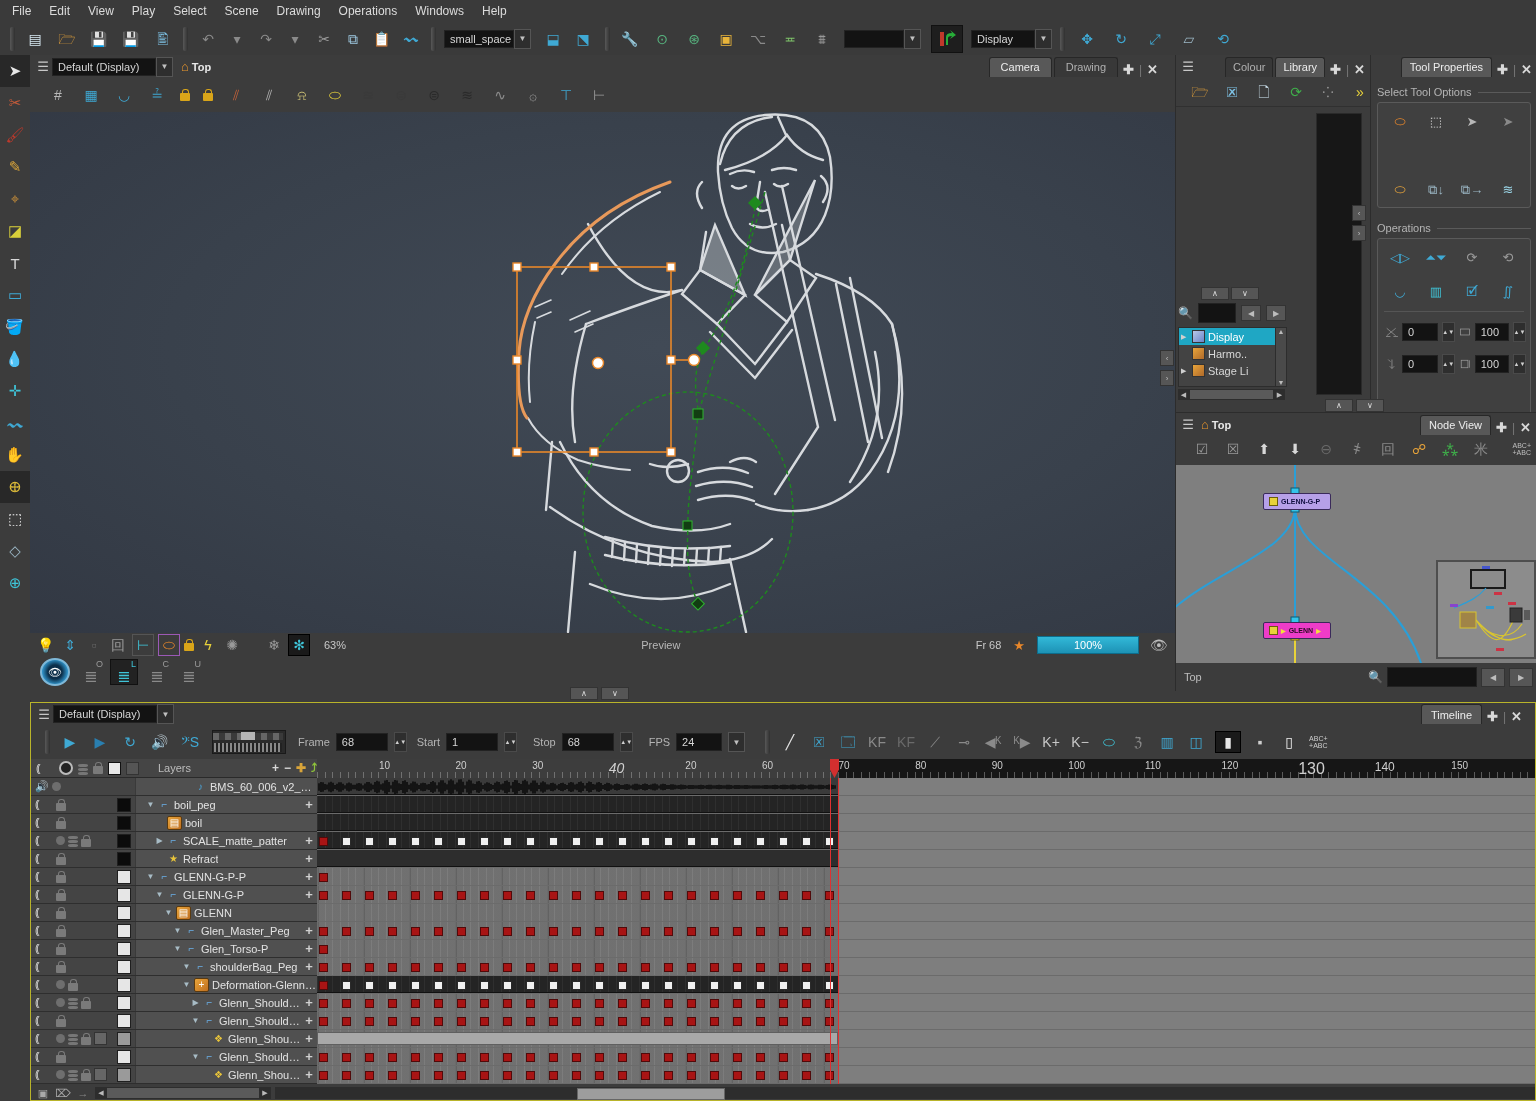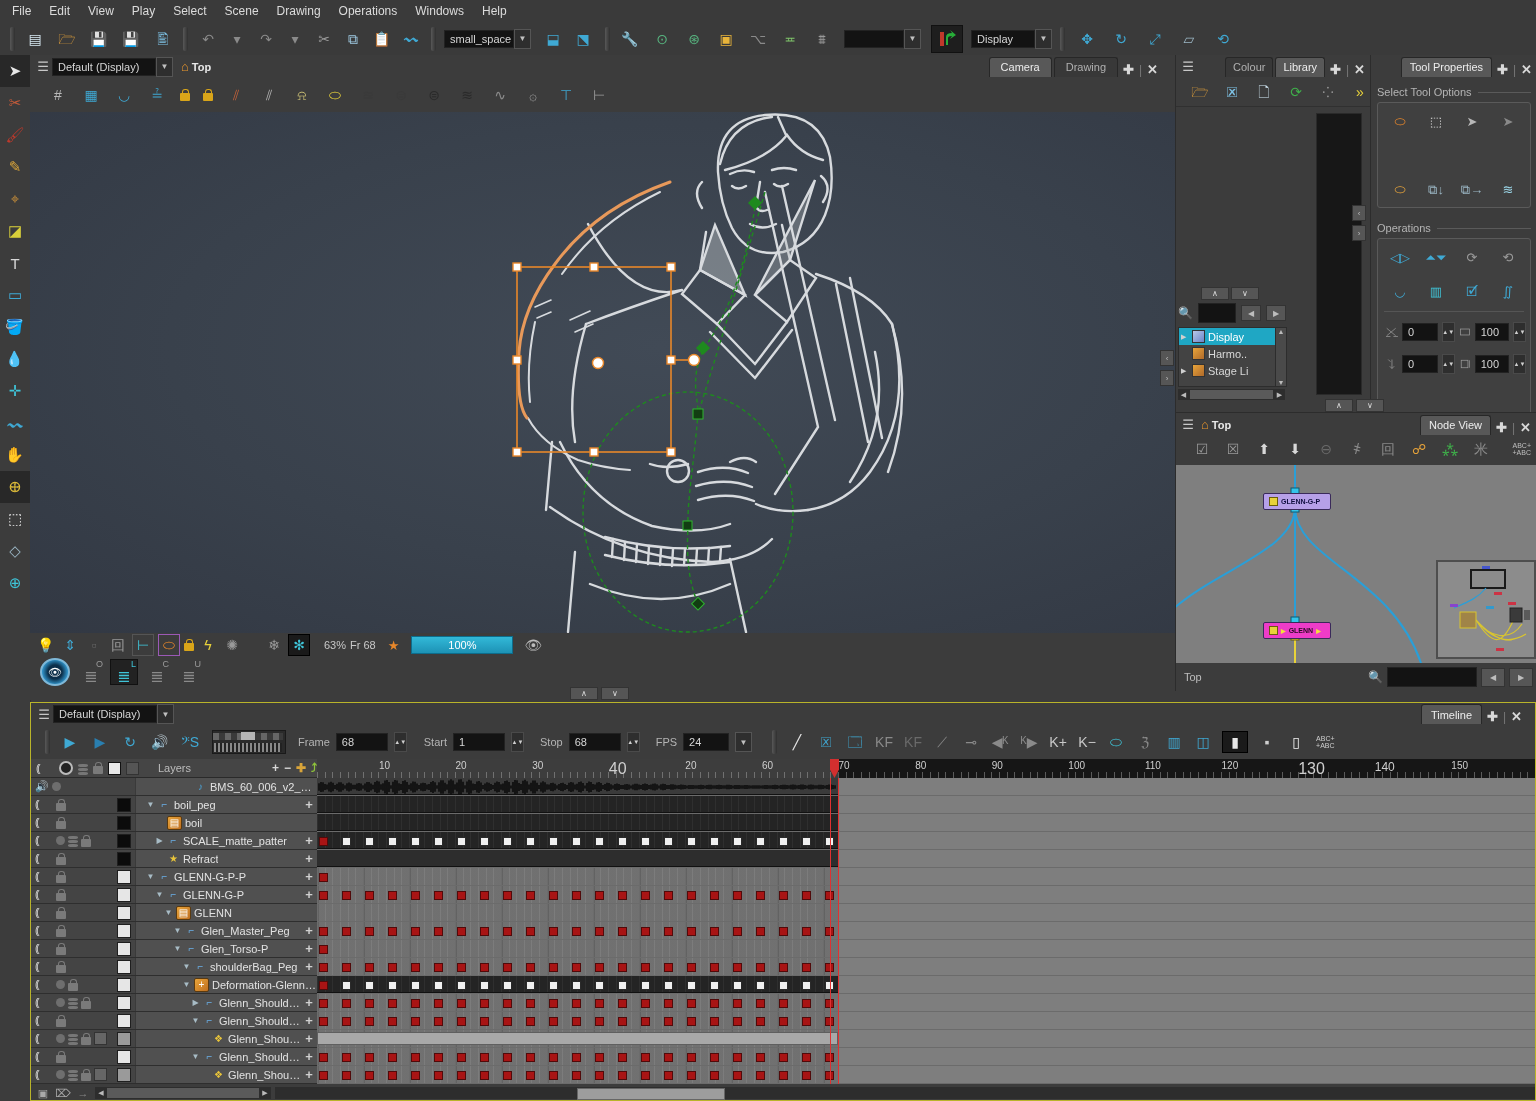--- a/index.html
+++ b/index.html
@@ -319,20 +319,21 @@
           <span class="ic" style="color: rgb(154, 154, 154);">回</span>
           <span class="ic" style="color: rgb(63, 196, 216); border: 1px solid rgb(85, 85, 85);">⊢</span>
           <span class="ic" style="color: rgb(232, 135, 42); border: 1px solid rgb(155, 89, 182);">⬭</span>
           <span class="lockic y"></span>
           <span class="ic" style="color: rgb(232, 210, 58);">ϟ</span>
           <span class="ic" style="color: rgb(154, 154, 154);">✺</span>
           <span class="ic" style="color: rgb(154, 154, 154); margin-left: 18px;">❄</span>
           <span class="ic" style="color: rgb(63, 196, 216); background: rgb(26, 26, 26); border: 1px solid rgb(0, 0, 0);">✻</span>
         </span>
       <span style="color:#c8c8c8;font-size:11px;margin-left:10px;">63%</span>
+      <span style="flex:1;text-align:center;color:#b8b8b8;font-size:11px;">Preview</span>
       <span style="color:#c8c8c8;font-size:11px;">Fr 68</span>
       <span style="color:#e8872a;font-size:13px;margin:0 8px;">★</span>
       <span style="width:100px;height:16px;background:linear-gradient(#32b9d8,#1d92b5);border:1px solid #0d6d8c;color:#fff;font-size:11px;text-align:center;line-height:16px;margin-right:6px;">100%</span>
       <span class="ic" style="color:#bbb;">👁</span>
       <span style="width:8px;"></span>
     </div>
 
     <div class="row abs" id="cam-depth" style="left:0;top:602px;width:1145px;height:30px;gap:8px;padding-left:10px;">
       <span style="width:26px;height:24px;border-radius:50%;background:radial-gradient(circle at 50% 50%, #0c2f4a 40%, #2f8fc4 70%);border:2px solid #7fb8d8;display:inline-flex;align-items:center;justify-content:center;color:#fff;font-size:11px;">👁</span>
       <span id="cam-depth-toggles" class="row" style="gap:6px;">
@@ -607,21 +608,21 @@
           <span class="ic" style="color: rgb(63, 169, 212);">𝄢S</span>
         </span>
       <span style="width:72px;height:22px;background:#2a2a2a;border:1px solid #1a1a1a;position:relative;margin:0 6px;">
         <span style="position:absolute;left:0;top:2px;width:70px;height:7px;background:repeating-linear-gradient(90deg,#666 0 6px,#3a3a3a 6px 12px);"></span>
         <span style="position:absolute;left:28px;top:1px;width:14px;height:8px;background:#b5b5b5;"></span>
         <span style="position:absolute;left:1px;bottom:1px;width:68px;height:9px;background:repeating-linear-gradient(90deg,#888 0 2px,#222 2px 4px);"></span>
       </span>
       <span class="grouplabel">Frame</span>
       <span class="field" style="width:40px;">68</span>
         <span class="spin">▲▼</span>
-      <span class="grouplabel" style="margin-left:11px;">Start</span>
+      <span class="grouplabel" style="margin-left:4px;">Start</span>
       <span class="field" style="width:40px;">1</span>
         <span class="spin">▲▼</span>
       <span class="grouplabel" style="margin-left:10px;">Stop</span>
       <span class="field" style="width:40px;">68</span>
         <span class="spin">▲▼</span>
       <span class="grouplabel" style="margin-left:10px;">FPS</span>
       <span class="field" style="width:34px;">24</span>
         <span class="caretbox">▼</span>
       <span class="sep-v" style="margin-left:14px;"></span>
       <span id="tl-tools" class="row" style="gap:9px;">
@@ -661,21 +662,21 @@
         <span style="color:#d8d8d8;font-weight:bold;">−</span>
         <span style="color:#d8a43a;font-weight:bold;">✚</span>
         <span style="color:#8fc43a;font-weight:bold;">⤴</span>
       </div>
       <div id="tl-ruler" style="position:relative;width:1218px;height:19px;background:#3f3f3f;overflow:hidden;">
           <div style="position: absolute; left: 0px; top: 0px; width: 521px; height: 19px; background: repeating-linear-gradient(90deg, rgb(112, 112, 112) 0px, rgb(112, 112, 112) 1px, transparent 1px, transparent 7.66px) 0px 100% / 100% 6px no-repeat, rgb(61, 61, 61);"></div>
           <div style="position: absolute; left: 521px; top: 0px; right: 0px; height: 19px; background: repeating-linear-gradient(90deg, rgb(90, 90, 90) 0px, rgb(90, 90, 90) 1px, transparent 1px, transparent 7.66px) 0px 100% / 100% 6px no-repeat, rgb(22, 22, 22);"></div>
           <span style="position: absolute; top: 1px; left: 61.94px; font-size: 10px; color: rgb(207, 207, 207);">10</span>
           <span style="position: absolute; top: 1px; left: 138.54px; font-size: 10px; color: rgb(207, 207, 207);">20</span>
           <span style="position: absolute; top: 1px; left: 215.14px; font-size: 10px; color: rgb(207, 207, 207);">30</span>
-          <span style="position: absolute; top: 1px; left: 291.74px; font-size: 16px; color: rgb(207, 207, 207);">40</span>
+          <span style="position: absolute; top: 1px; left: 291.74px; font-size: 14px; color: rgb(207, 207, 207); font-style: italic;">40</span>
           <span style="position: absolute; top: 1px; left: 368.34px; font-size: 10px; color: rgb(207, 207, 207);">20</span>
           <span style="position: absolute; top: 1px; left: 444.94px; font-size: 10px; color: rgb(207, 207, 207);">60</span>
           <span style="position: absolute; top: 1px; left: 521.54px; font-size: 10px; color: rgb(207, 207, 207);">70</span>
           <span style="position: absolute; top: 1px; left: 598.14px; font-size: 10px; color: rgb(207, 207, 207);">80</span>
           <span style="position: absolute; top: 1px; left: 674.74px; font-size: 10px; color: rgb(207, 207, 207);">90</span>
           <span style="position: absolute; top: 1px; left: 751.34px; font-size: 10px; color: rgb(207, 207, 207);">100</span>
           <span style="position: absolute; top: 1px; left: 827.94px; font-size: 10px; color: rgb(207, 207, 207);">110</span>
           <span style="position: absolute; top: 1px; left: 904.54px; font-size: 10px; color: rgb(207, 207, 207);">120</span>
           <span style="position: absolute; top: 1px; left: 981.14px; font-size: 16px; color: rgb(207, 207, 207);">130</span>
           <span style="position: absolute; top: 1px; left: 1057.74px; font-size: 12px; color: rgb(207, 207, 207);">140</span>

